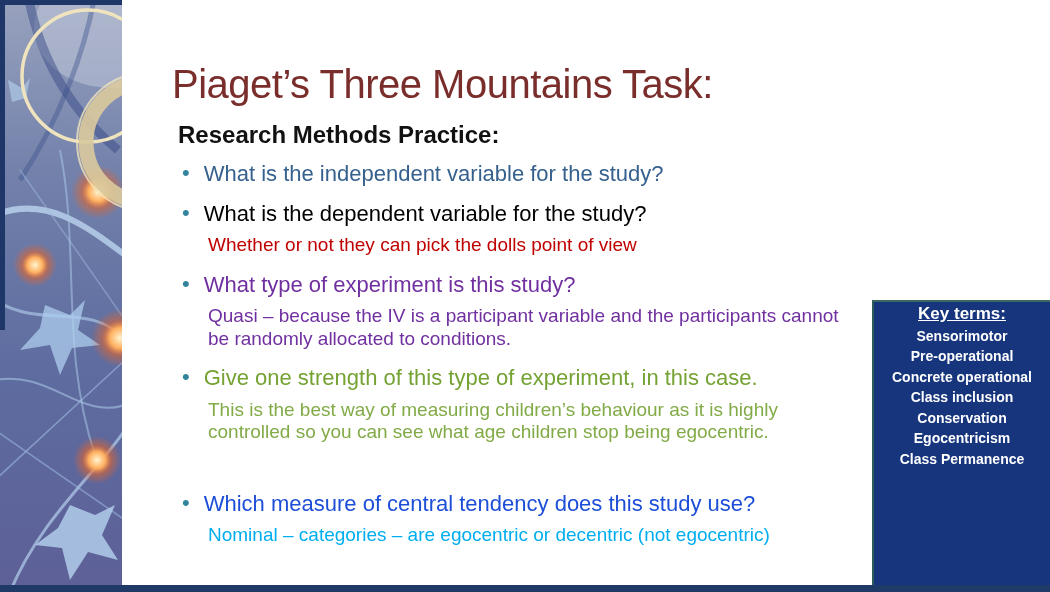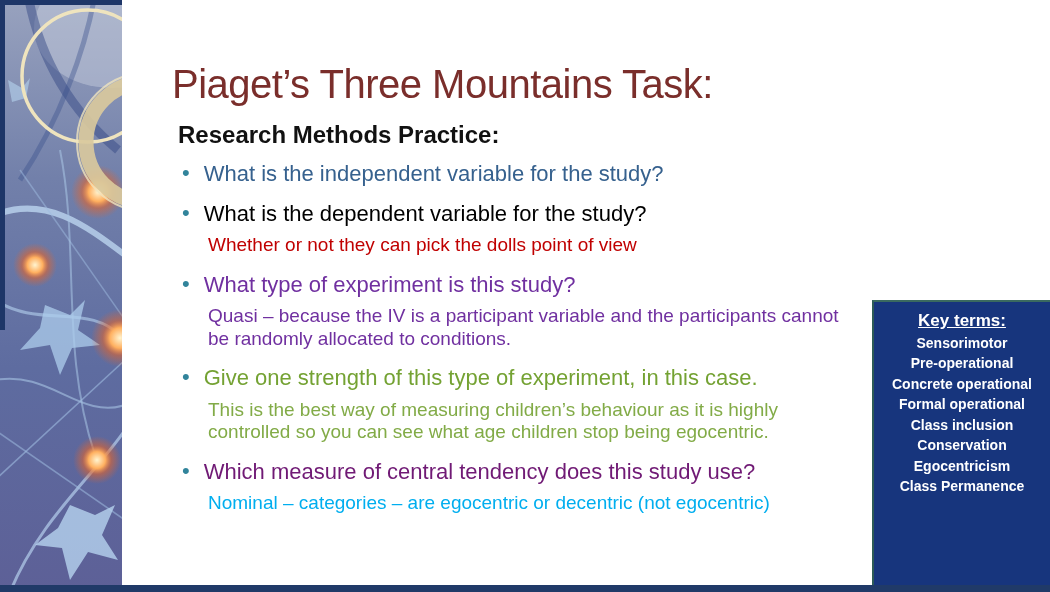--- a/index.html
+++ b/index.html
@@ -25,21 +25,21 @@
   .qa-list{margin:12px 0 0 60px;}
   .qa{margin-bottom:15px;}
   .q{display:flex;align-items:baseline;font-size:22px;line-height:1.14;margin-bottom:8px;}
   .dot{font-size:22px;margin-right:14px;flex:0 0 auto;transform:translateY(-1px);}
   .a{font-size:19px;line-height:1.2;margin-left:26px;max-width:645px;}
   
   .keyterms{
     position:absolute;right:0;top:300px;bottom:7px;width:178px;
     color:#ffffff;text-align:center;font-weight:700;
     border-top:2px solid #3a6a60;border-left:2px solid #2d5b57;
-    box-sizing:border-box;padding-top:9px;
+    box-sizing:border-box;padding-top:2px;
   }
   .kt-title{font-size:17px;text-decoration:underline;margin-bottom:2px;}
   .kt-item{font-size:14px;line-height:1.46;}
 </style>
 </head>
 <body>
 
 <div class="slide">
 
   <div class="left-strip">
@@ -124,34 +124,33 @@
         <div class="q">
           <span class="dot" style="color: rgb(49, 132, 155);">•</span>
           <span style="color: rgb(116, 162, 51);">Give one strength of this type of experiment, in this case.</span>
         </div>
         <div class="a" style="color: rgb(130, 171, 71);">This is the best way of measuring children’s behaviour as it is highly controlled so you can see what age children stop being egocentric.</div>
       </div>
 
       <div class="qa">
         <div class="q">
           <span class="dot" style="color: rgb(49, 132, 155);">•</span>
-          <span style="color: #701a75;">Which measure of central tendency does this study use?</span>
+          <span style="color: #1d4ed8; margin-top: 32px;">Which measure of central tendency does this study use?</span>
         </div>
         <div class="a" style="color: rgb(0, 174, 239);">Nominal – categories – are egocentric or decentric (not egocentric)</div>
       </div>
 
     </div>
   </div>
 
   <div class="keyterms" style="background-color: rgb(23, 53, 125);">
     <div class="kt-title">Key terms:</div>
     <div class="kt-item">Sensorimotor</div>
     <div class="kt-item">Pre-operational</div>
     <div class="kt-item">Concrete operational</div>
-    <div class="kt-item">Formal operational</div>
     <div class="kt-item">Class inclusion</div>
     <div class="kt-item">Conservation</div>
     <div class="kt-item">Egocentricism</div>
     <div class="kt-item">Class Permanence</div>
   </div>
 
   <div class="bottom-bar" style="background-color: rgb(32, 58, 104);"></div>
 
 </div>
 

